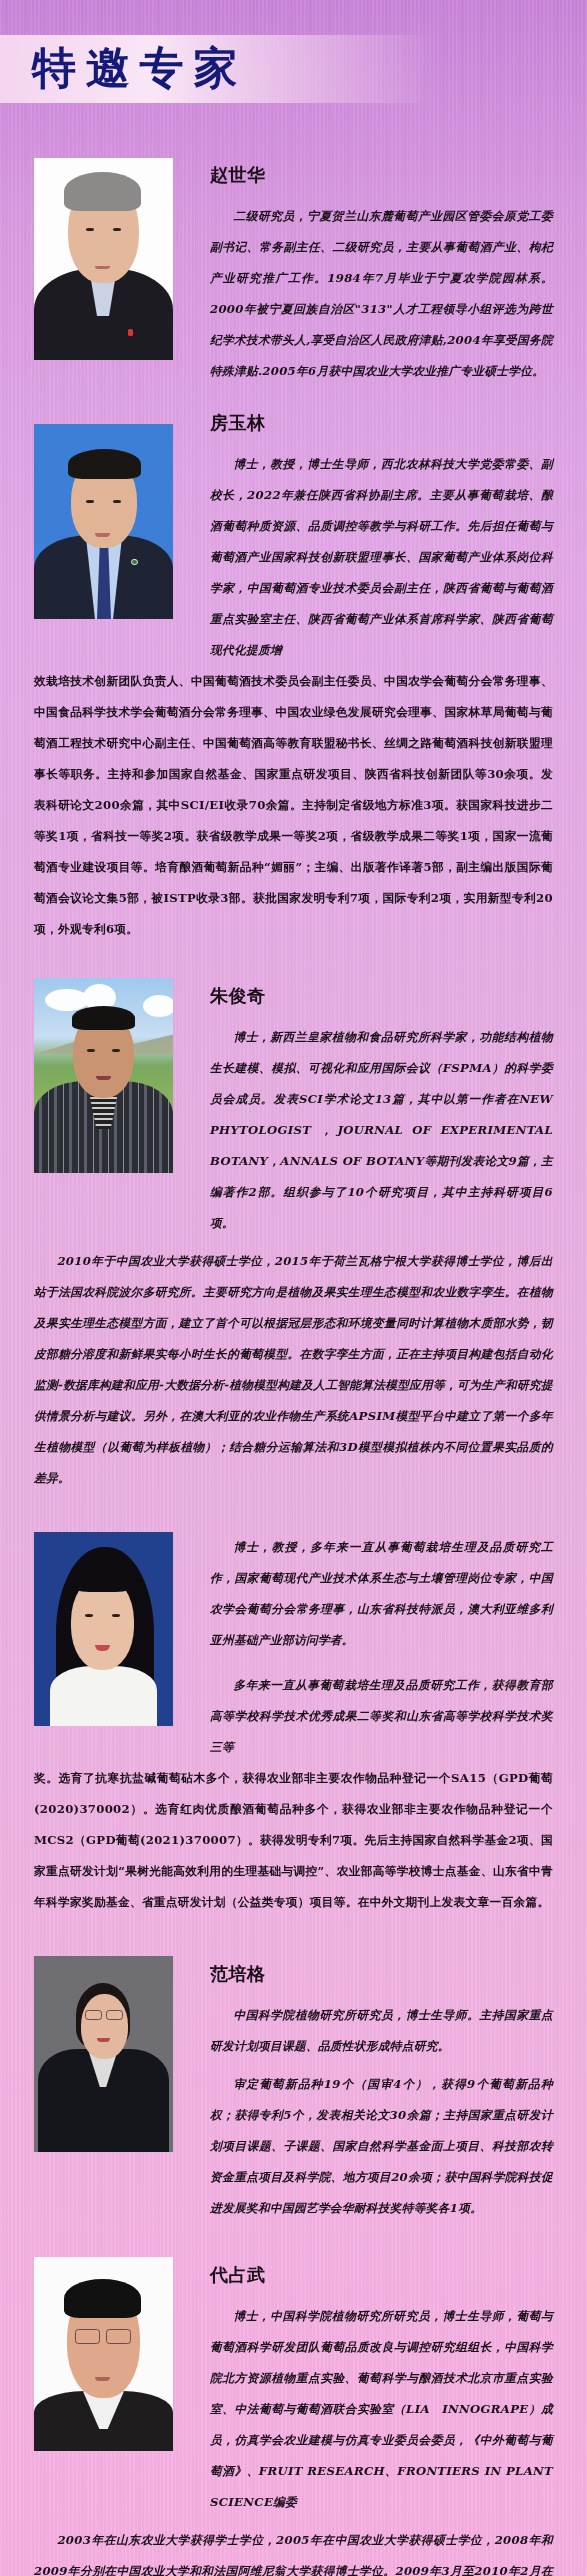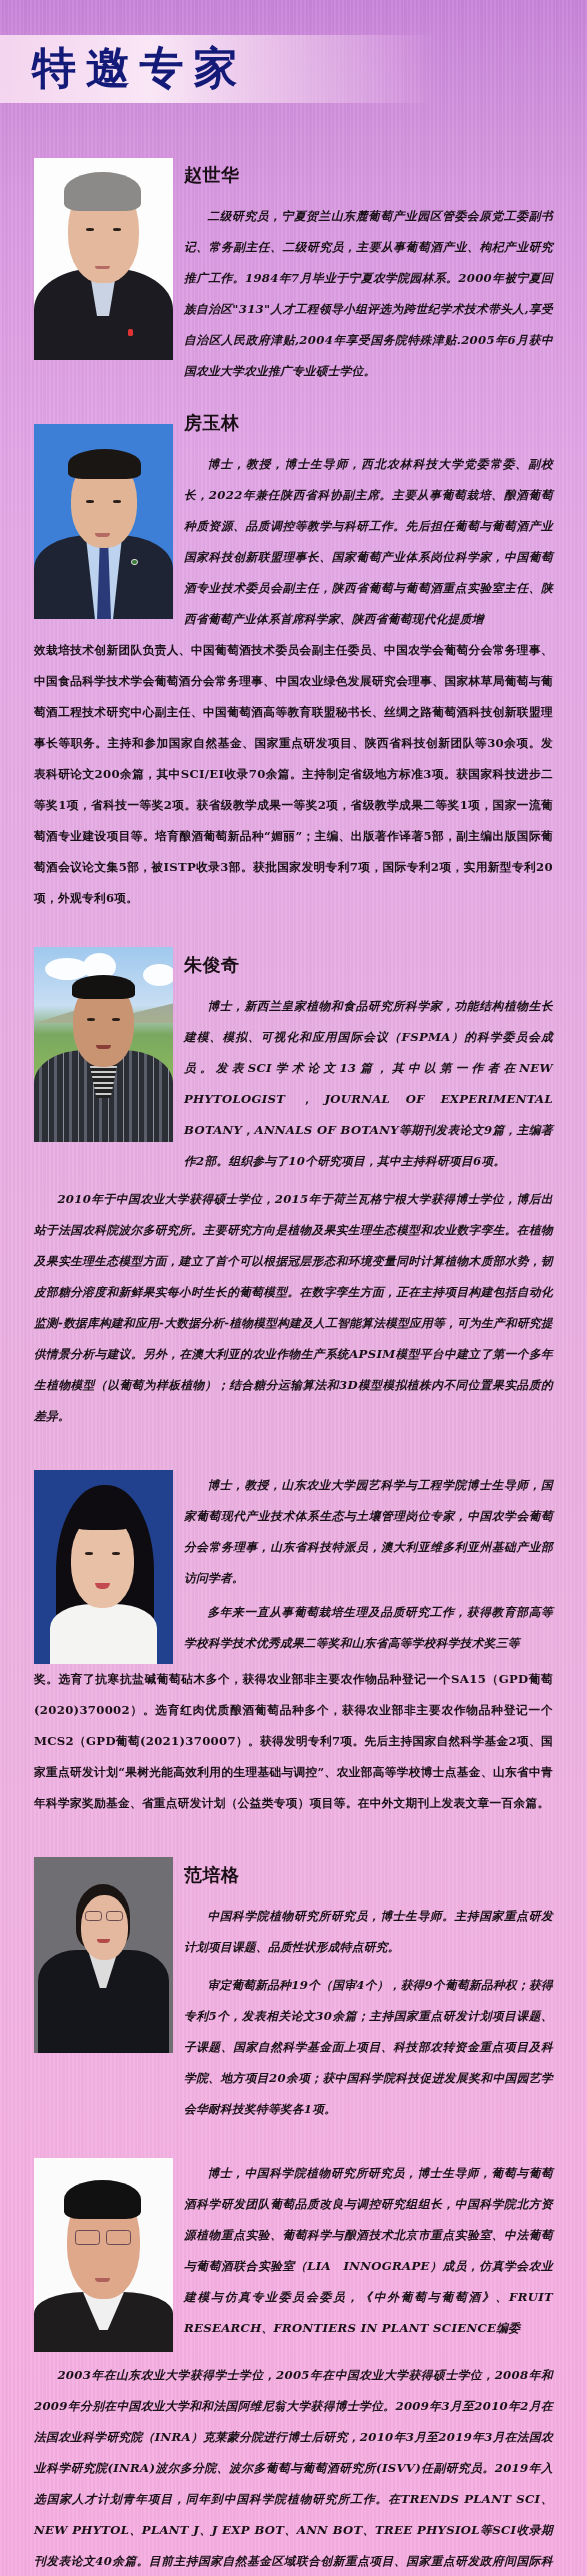--- a/index.html
+++ b/index.html
@@ -30,21 +30,21 @@
     line-height: 1.1;
     text-align: right;
   }
 
   
   .expert { position: relative; padding: 0 34px; }
   .expert-top { display: flex; align-items: flex-start; }
   .photo {
     width: 139px; flex: none; position: relative; overflow: hidden;
   }
-  .expert-head { flex: 1; padding-left: 11px; }
+  .expert-head { flex: 1; padding-left: 37px; }
   .name {
     font-size: 18px; font-weight: bold; color: #1a0f16;
     margin-top: 5.4px; margin-bottom: 14px; letter-spacing: 0.5px;
   }
   .bio {
     font-size: 11.7px; font-weight: bold; line-height: 31px;
     text-align: justify; letter-spacing: 0.3px;
   }
   .bio.indent { text-indent: 2em; font-style: italic; }
   .bio-full { padding: 0; }
@@ -152,22 +152,22 @@
       <div class="photo photo-navy" style="height:194px;">
         <div class="hair" style="left:22px;top:15px;width:98px;height:179px;background:#0e0c10;border-radius:48% 48% 10% 10%;"></div>
         <div class="body-shape" style="left:16.3px;right:16.3px;bottom:0;height:60px;background:#f4f4f2;border-radius:40% 40% 0 0;"></div>
         <div class="head" style="left:37px;top:44px;width:63px;height:94px;background:#e8c0a6;"></div>
         <div class="hair" style="left:36px;top:38px;width:65px;height:22px;background:#0e0c10;border-radius:50% 50% 30% 30%;"></div>
         <div class="eye" style="left:51px;top:82px;"></div>
         <div class="eye" style="left:78px;top:82px;"></div>
         <div class="mouth" style="left:61px;top:113px;background:#c24a50;height:5.4px;"></div>
       </div>
       <div class="expert-head">
-        <p class="bio indent">博士，教授，山东农业大学园艺科学与工程学院博士生导师，国家葡萄现代产业技术体系生态与土壤管理岗位专家，中国农学会葡萄分会常务理事，山东省科技特派员，澳大利亚维多利亚州基础产业部访问学者。</p>
-        <p class="bio indent" style="margin-top:3px;">多年来一直从事葡萄栽培生理及品质研究工作，获得教育部高等学校科学技术优秀成果二等奖和山东省高等学校科学技术奖三等</p>
+        <p class="bio indent">博士，教授，多年来一直从事葡萄栽培生理及品质研究工作，国家葡萄现代产业技术体系生态与土壤管理岗位专家，中国农学会葡萄分会常务理事，山东省科技特派员，澳大利亚维多利亚州基础产业部访问学者。</p>
+        <p class="bio indent" style="margin-top:14px;">多年来一直从事葡萄栽培生理及品质研究工作，获得教育部高等学校科学技术优秀成果二等奖和山东省高等学校科学技术奖三等</p>
       </div>
     </div>
     <p class="bio bio-full">奖。选育了抗寒抗盐碱葡萄砧木多个，获得农业部非主要农作物品种登记一个SA15（GPD葡萄(2020)370002）。选育红肉优质酿酒葡萄品种多个，获得农业部非主要农作物品种登记一个MCS2（GPD葡萄(2021)370007）。获得发明专利7项。先后主持国家自然科学基金2项、国家重点研发计划“果树光能高效利用的生理基础与调控”、农业部高等学校博士点基金、山东省中青年科学家奖励基金、省重点研发计划（公益类专项）项目等。在中外文期刊上发表文章一百余篇。</p>
   </section>
 
   <div class="gap" style="height:38px;"></div>
 
   <section class="expert">
     <div class="expert-top">
       <div class="photo photo-grey" style="height:196px;">
@@ -194,20 +194,21 @@
       <div class="photo photo-white2" style="height:194px;">
         <div class="body-shape" style="left:0;right:0;bottom:0;height:60px;background:#1f1c1e;border-radius:36% 36% 0 0;"></div>
         <div class="collar" style="left:49px;bottom:22px;width:41px;height:38px;background:#f0f0f0;clip-path:polygon(0 0,100% 0,60% 100%,40% 100%);"></div>
         <div class="head" style="left:33px;top:27px;width:73px;height:114px;background:#e0a88a;"></div>
         <div class="hair" style="left:30px;top:22px;width:77px;height:39px;background:#111;border-radius:50% 50% 20% 20%;"></div>
         <div class="glasses" style="left:41px;top:72px;width:25px;height:15px;"></div>
         <div class="glasses" style="left:72px;top:72px;width:25px;height:15px;"></div>
         <div class="mouth" style="left:61px;top:120px;background:#b0605a;"></div>
       </div>
       <div class="expert-head">
+        <div class="name">代占武</div>
         <p class="bio indent">博士，中国科学院植物研究所研究员，博士生导师，葡萄与葡萄酒科学研发团队葡萄品质改良与调控研究组组长，中国科学院北方资源植物重点实验、葡萄科学与酿酒技术北京市重点实验室、中法葡萄与葡萄酒联合实验室（LIA　INNOGRAPE）成员，仿真学会农业建模与仿真专业委员会委员，《中外葡萄与葡萄酒》、FRUIT RESEARCH、FRONTIERS IN PLANT SCIENCE编委</p>
       </div>
     </div>
     <p class="bio bio-full indent" style="margin-top:7.6px;">2003年在山东农业大学获得学士学位，2005年在中国农业大学获得硕士学位，2008年和2009年分别在中国农业大学和和法国阿维尼翁大学获得博士学位。2009年3月至2010年2月在法国农业科学研究院（INRA）克莱蒙分院进行博士后研究，2010年3月至2019年3月在法国农业科学研究院(INRA)波尔多分院、波尔多葡萄与葡萄酒研究所(ISVV)任副研究员。2019年入选国家人才计划青年项目，同年到中国科学院植物研究所工作。在TRENDS PLANT SCI、NEW PHYTOL、PLANT J、J EXP BOT、ANN BOT、TREE PHYSIOL等SCI收录期刊发表论文40余篇。目前主持国家自然基金区域联合创新重点项目、国家重点研发政府间国际科技创新合作重点项目、国家重点研发计划子课题、自然基金面上项目等研究项目。</p>
 
   </section>
 
 </div>
 
 

